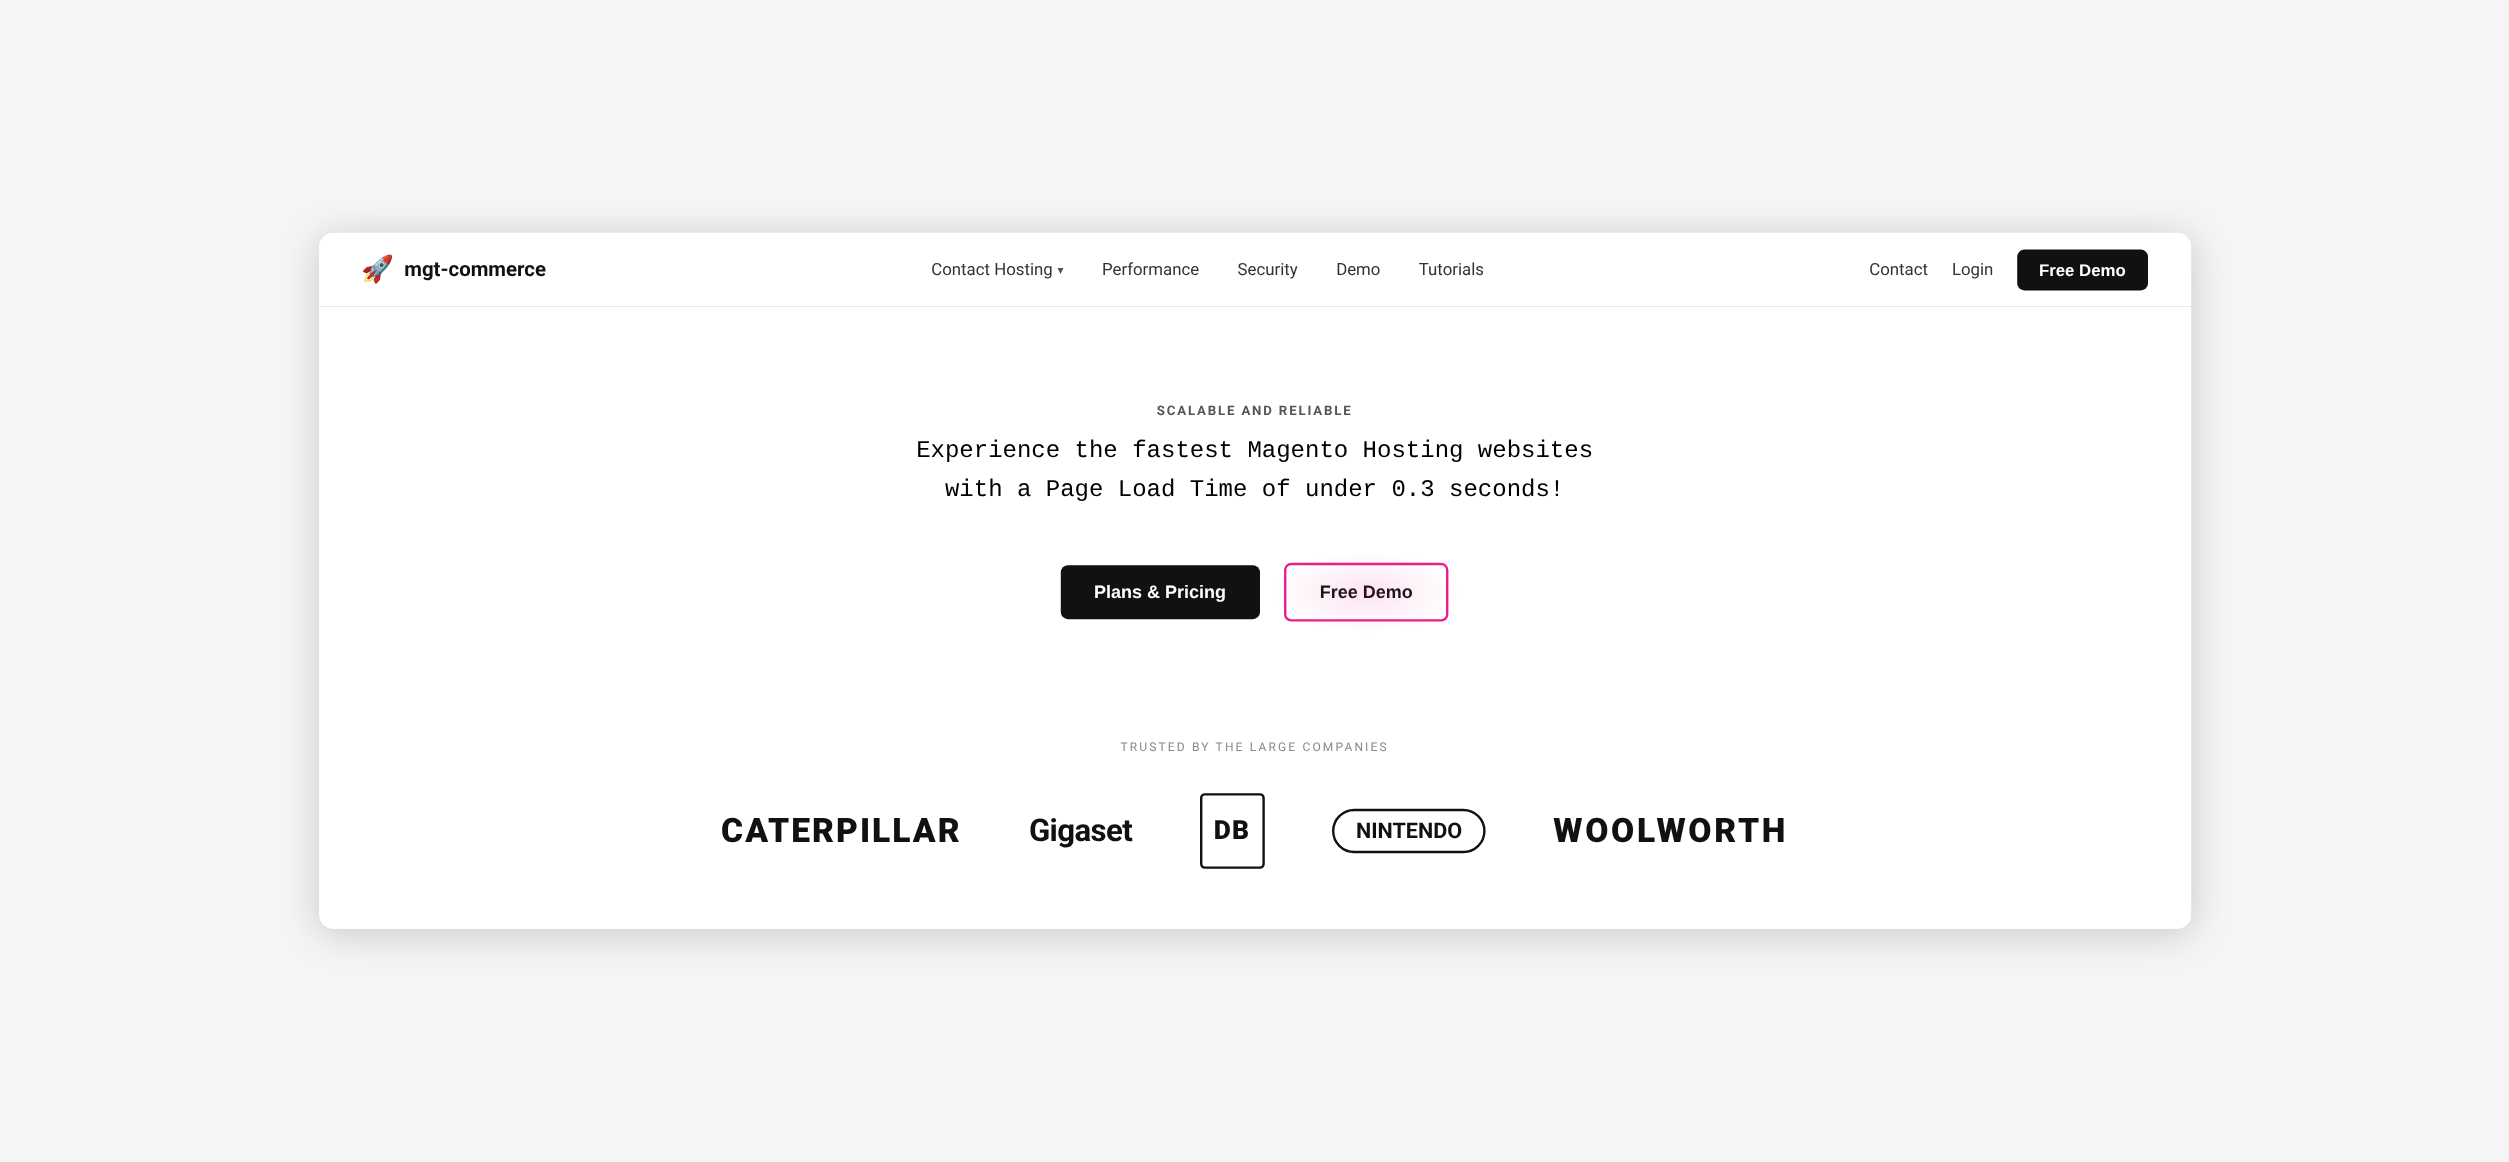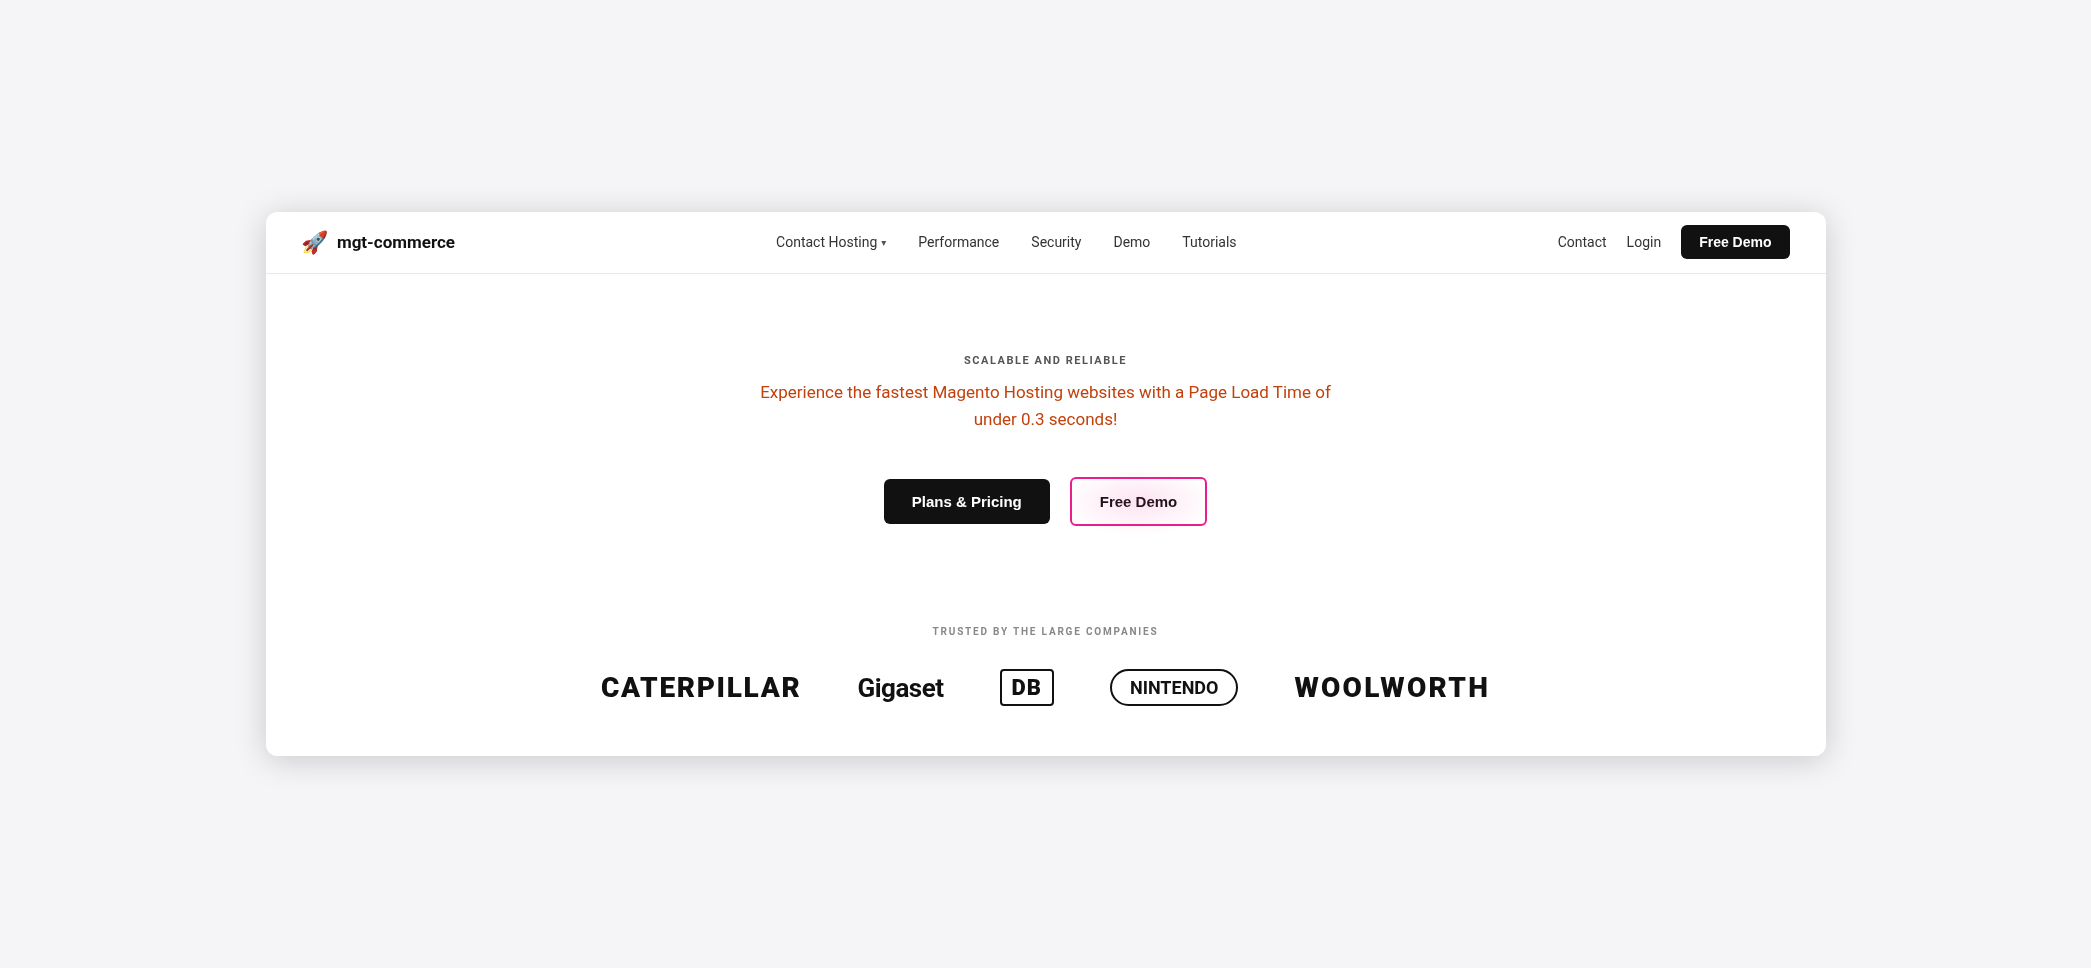--- a/index.html
+++ b/index.html
@@ -130,25 +130,26 @@
     }
 
     .hero-word-hosting {
       font-size: 130px;
       font-weight: 900;
       color: #111;
       letter-spacing: -2px;
     }
 
     .hero-sub {
-      font-size: 17px;
-      color: #c2410c;
+      font-size: 20px;
+      color: #000000;
       max-width: 600px;
       margin-bottom: 44px;
       line-height: 1.6;
+      font-family: Liberation Mono, monospace;
     }
 
     .hero-buttons {
       display: flex;
       gap: 20px;
       align-items: center;
     }
 
     .btn-plans {
       background: #111;
@@ -184,21 +185,21 @@
 
     
     .trusted-section {
       padding: 40px 40px 50px;
       background: #fff;
       text-align: center;
     }
 
     .trusted-tag {
       font-size: 10px;
-      font-weight: 700;
+      font-weight: 400;
       letter-spacing: 0.18em;
       color: #888;
       text-transform: uppercase;
       margin-bottom: 32px;
     }
 
     .trusted-logos {
       display: flex;
       justify-content: center;
       align-items: center;
@@ -217,21 +218,21 @@
     .logo-brand-gigaset {
       font-size: 26px;
       font-weight: 700;
       letter-spacing: -0.5px;
       text-transform: none;
     }
 
     .logo-brand-db {
       border: 2.5px solid #111;
       border-radius: 4px;
-      padding: 4px 10px;
+      padding: 17px 10px;
       font-size: 22px;
       font-weight: 900;
       letter-spacing: 1px;
     }
 
     .logo-brand-nintendo {
       border: 2.5px solid #111;
       border-radius: 50px;
       padding: 6px 18px;
       font-size: 18px;

